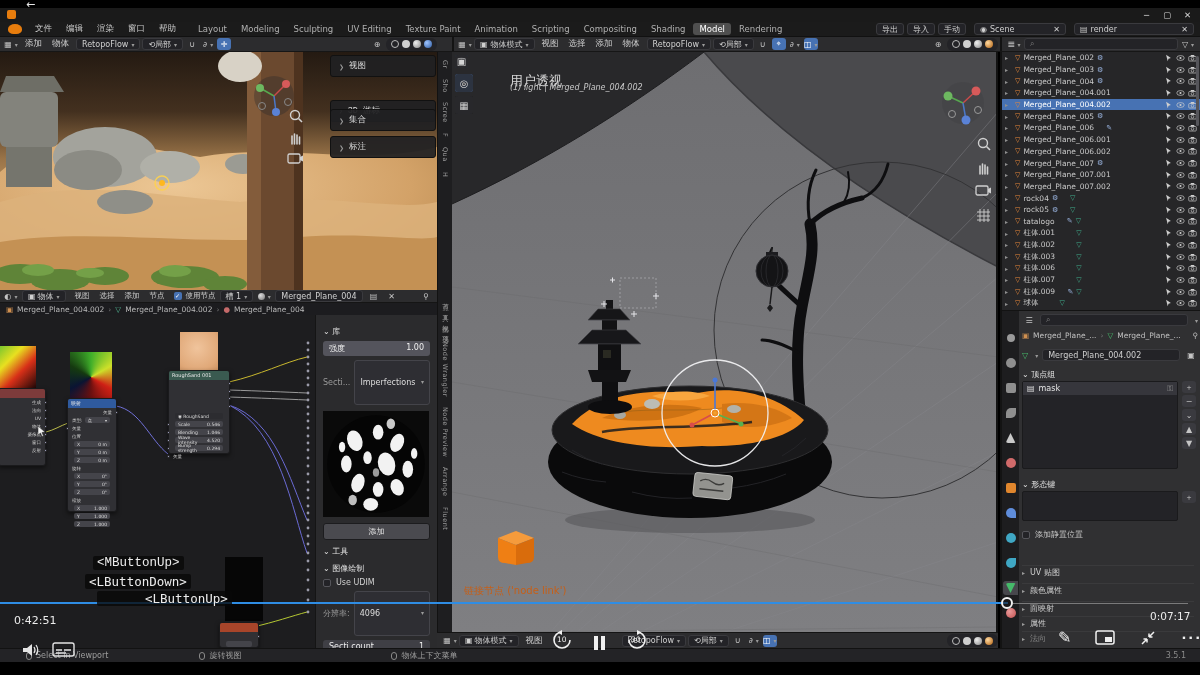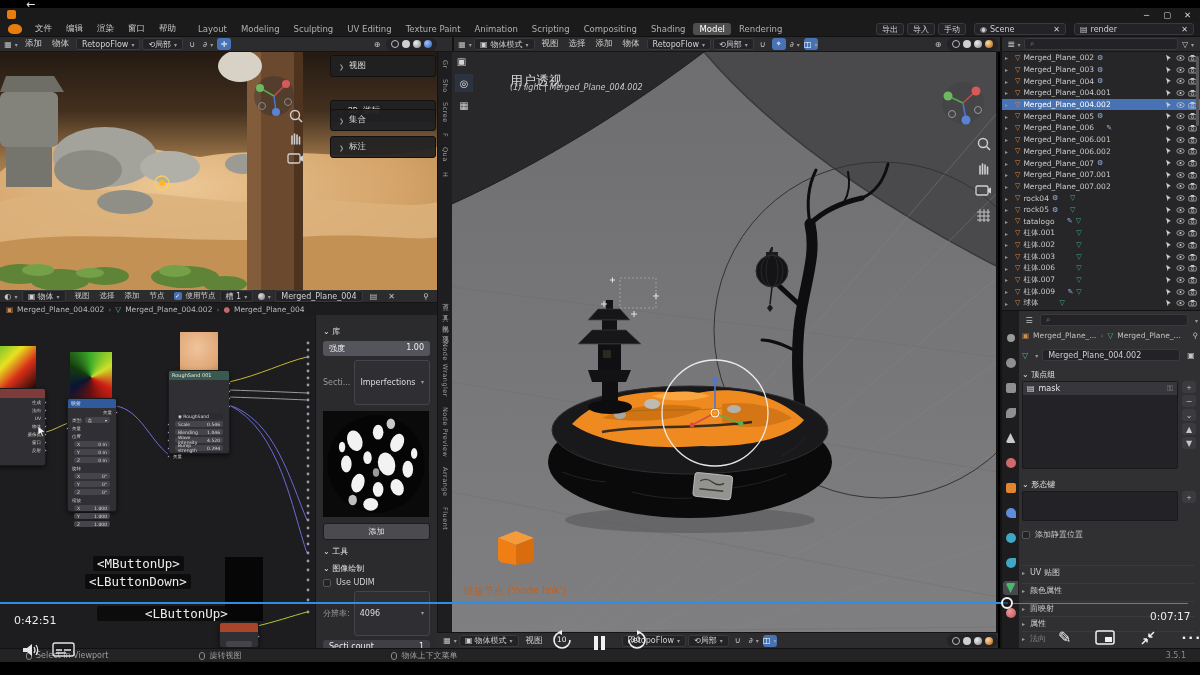--- a/index.html
+++ b/index.html
@@ -1452,23 +1452,23 @@
 <div class="bar" style="top:662px;height:13px;background:#000"></div>
 <div class="bar" style="top:0;height:8px;background:#000"></div>
 
 <div class="abs" style="left:0;top:602px;width:1008px;height:2px;background:#2f8de4;z-index:50"></div>
 <div class="abs" style="left:1013px;top:603px;width:175px;height:1px;background:#9a9a9a;opacity:.7;z-index:50"></div>
 <div class="abs" style="left:1001px;top:597px;width:12px;height:12px;border:2px solid #f0f0f0;border-radius:50%;background:rgba(20,20,22,.6);z-index:51"></div>
 <div class="abs" style="left:14px;top:614px;color:#ececec;font-size:11px;z-index:51">0:42:51</div>
 <div class="abs" style="left:1150px;top:610px;color:#ececec;font-size:10.5px;z-index:51">0:07:17</div>
 
 <div>
-  <div class="keycap key-pos" style="left: 93px; top: 556px; z-index: 55;">&lt;MButtonUp&gt;</div>
+  <div class="keycap key-pos" style="left: 93px; top: 556px; z-index: 55; font-family: Liberation Mono, monospace;">&lt;MButtonUp&gt;</div>
     <div class="keycap key-pos" style="left: 85px; top: 574px; z-index: 55;">&lt;LButtonDown&gt;</div>
-    <div class="keycap key-pos" style="left: 97px; top: 606px; z-index: 55; padding-left: 48px;">&lt;LButtonUp&gt;</div>
+    <div class="keycap key-pos" style="left: 97px; top: 591px; z-index: 55; padding-left: 48px;">&lt;LButtonUp&gt;</div>
 </div>
 
 <svg class="abs" style="left:20px;top:641px;z-index:51" width="22" height="18">
   <path d="M3,7 L7,7 L12,3 L12,15 L7,11 L3,11 Z" fill="#e4e4e4"></path>
   <path d="M14,6 q2,3 0,6 M16,4 q3.5,5 0,10" stroke="#e4e4e4" stroke-width="1.3" fill="none"></path>
 </svg>
 <svg class="abs" style="left:52px;top:642px;z-index:51" width="24" height="17">
   <rect x="1" y="1" width="21" height="13" rx="2" fill="none" stroke="#e4e4e4" stroke-width="1.4"></rect>
   <path d="M4,8 h6 M12,8 h7 M4,11 h10" stroke="#e4e4e4" stroke-width="1.3"></path>
 </svg>

